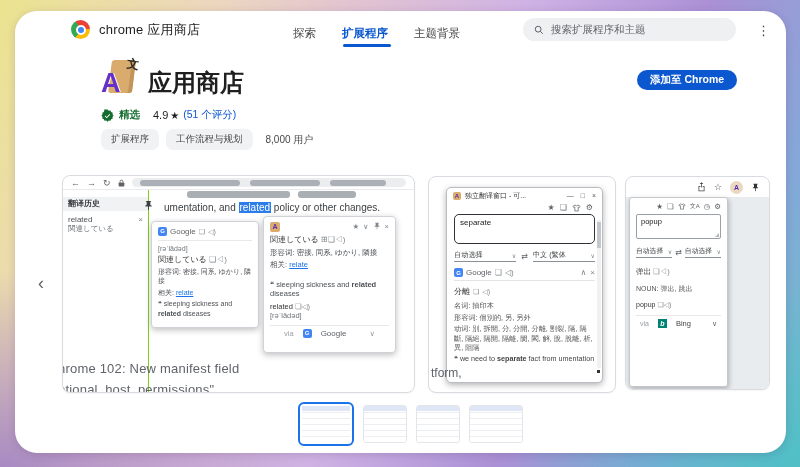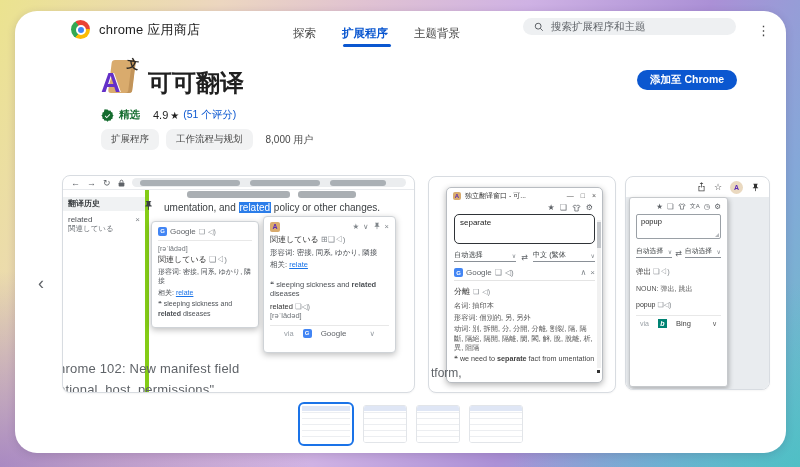--- a/index.html
+++ b/index.html
@@ -14,21 +14,21 @@
   .card{position:absolute;left:15px;top:11px;width:771px;height:442px;background:#fff;border-radius:22px;box-shadow:0 2px 8px rgba(60,50,90,.18);overflow:hidden}
   .abs{position:absolute}
 
   
   .chrome{width:19px;height:19px;border-radius:50%;background:conic-gradient(from 90deg,#fbbc05 0 120deg,#34a853 120deg 240deg,#ea4335 240deg 360deg);position:relative}
   .chrome::before{content:"";position:absolute;inset:4.5px;background:#4285f4;border:2px solid #fff;border-radius:50%}
   .brand{font-size:13px;color:#1f1f1f;letter-spacing:.2px}
   .nav{display:flex;gap:26px;font-size:11.5px;color:#474747}
   .nav .active{color:#0b57d0;font-weight:700}
   .underline{background:#0b57d0;height:3px;border-radius:2px}
-  .search{display:flex;align-items:center;gap:7px;background:#eef0f2;border-radius:13px;padding:6px 11px;height:17px;font-size:10.5px;color:#5f6368}
+  .search{display:flex;align-items:center;gap:7px;background:#eef0f2;border-radius:13px;padding:6px 11px;height:23px;font-size:10.5px;color:#5f6368}
   .kebab{font-size:13px;color:#444;letter-spacing:0}
 
   
   .tile{position:relative}
   .tile .book{position:absolute;left:9px;top:0;width:24px;height:33px;background:#d9ab6d;border-radius:3px;transform:skewX(-7deg);box-shadow:inset -4px 0 0 #c2945a}
   .tile .A{position:absolute;left:0;bottom:-3px;font-size:27px;font-weight:700;color:#6430c8;text-shadow:1px 0 #fff}
   .tile .gl{position:absolute;right:-1px;top:-4px;font-size:12px;font-weight:700;color:#2a2724;transform:rotate(8deg)}
   .title{font-size:24px;font-weight:700;color:#1f1f1f}
   .addbtn{display:flex;align-items:center;justify-content:center;height:20px;padding:0 13px;background:#0b57d0;color:#fff;border:none;border-radius:999px;font-size:10.5px;font-weight:600;font-family:inherit}
   .meta{display:flex;align-items:center;font-size:11px}
@@ -42,21 +42,21 @@
 
   
   .panel{position:absolute;background:#fff;border:1px solid #d8dce1;border-radius:8px;overflow:hidden;box-shadow:0 1px 2px rgba(0,0,0,.04)}
   .chev{font-size:18px;color:#5f6368;line-height:1}
 
   
   .p1bar{height:14px;border-bottom:1px solid #e8eaed;display:flex;align-items:center;gap:7px;padding:0 8px;color:#5f6368;font-size:9px}
   .addr{flex:1;height:9px;background:#ebedef;border-radius:5px;position:relative}
   .addr i{position:absolute;top:1.5px;height:6px;background:#9aa0a6;border-radius:3px;opacity:.8}
   .p1body{position:relative;height:202px}
-  .sb{position:absolute;left:0;top:0;bottom:0;width:86px;border-right:4px solid #84cc16}
+  .sb{position:absolute;left:0;top:0;bottom:0;width:86px;border-right:1px solid #84cc16}
   .sbh{position:absolute;top:7px;left:0;right:0;height:14px;background:#f0f2f3;font-size:8px;font-weight:700;color:#3c4043;line-height:14px;padding:0 5px}
   .sbrow{display:flex;justify-content:space-between;padding:0 5px;color:#4d5156}
   .p1main{position:absolute;left:87px;right:0;top:0;bottom:0}
   .blob{position:absolute;height:7px;background:#9ba1a6;border-radius:3px;opacity:.85}
   .p1line{position:absolute;left:14px;top:12px;font-size:10px;color:#3c4043;white-space:nowrap}
   .hl{background:#2b7de9;color:#fff;padding:0 1px}
   .pop{position:absolute;background:#fff;border:1px solid #cfd3d7;border-radius:4px;box-shadow:0 2px 6px rgba(0,0,0,.25);font-size:7px;color:#4d5156;line-height:9.5px;padding:5px 6px}
   .pophead{display:flex;align-items:center;gap:3px;color:#5f6368}
   .gicon{display:inline-flex;align-items:center;justify-content:center;width:9px;height:9px;border-radius:2px;background:#4285f4;color:#fff;font-size:6px;font-weight:700;flex:none}
   .aticon{display:inline-flex;align-items:center;justify-content:center;width:10px;height:10px;border-radius:2px;background:#d9ab6d;color:#5b2ab5;font-size:7px;font-weight:700;flex:none}
@@ -67,21 +67,21 @@
   .b{font-weight:700}
   .via{display:flex;align-items:center;gap:9px;justify-content:center;color:#9aa0a6}
   .bigtext{position:absolute;left:-5px;top:168px;font-size:13px;color:#5f6368;letter-spacing:.2px;line-height:21px;white-space:nowrap}
 
   
   .win{position:absolute;left:17px;top:10px;width:157px;height:196px;background:#fff;border:1px solid #b9bdc2;border-radius:5px;box-shadow:0 2px 6px rgba(0,0,0,.3);overflow:hidden}
   .wtitle{display:flex;align-items:center;gap:4px;height:15px;padding:0 6px;font-size:7px;color:#333}
   .wctl{margin-left:auto;display:flex;gap:7px;color:#555;font-size:7px}
   .irow{display:flex;justify-content:flex-end;gap:5px;padding:0 9px;color:#5f6368;font-size:8px;align-items:center}
   .tinput{margin:2px 7px 0;height:30px;border:1.5px solid #2f3337;border-radius:5px;font-size:8px;color:#222;padding:3px 5px}
-  .langrow{display:flex;align-items:flex-end;margin:6px 7px 0;font-size:7.2px;color:#3c4043}
+  .langrow{display:flex;align-items:center;margin:6px 7px 0;font-size:7.2px;color:#3c4043}
   .sel{display:flex;justify-content:space-between;align-items:center;border-bottom:1px solid #8a9097;padding-bottom:1px;flex:1}
   .sel .ic{font-size:6px}
   .swap{margin:0 5px;color:#5f6368;font-size:8px}
   .prow{display:flex;align-items:center;gap:3px;margin:6px 7px 0;padding-bottom:3px;border-bottom:1px solid #e4e4e4;font-size:8px;color:#5f6368}
   .small{font-size:7.2px;color:#555;line-height:9.5px;margin:4px 7px 0}
   .res{font-size:8px;color:#333;margin:5px 7px 0;display:flex;gap:3px;align-items:center}
   .ex{font-size:7.2px;color:#444;line-height:9.5px;margin:4px 7px 0}
   .scrollbar{position:absolute;right:1px;top:32px;bottom:14px;width:4px;background:#f1f1f1}
   .scrollbar i{position:absolute;left:0;right:0;top:2px;height:26px;background:#c4c7cb}
   .sdn{position:absolute;right:2px;bottom:9px;width:3px;height:3px;background:#333}
@@ -126,21 +126,21 @@
       </svg>
     <span>搜索扩展程序和主题</span>
   </div>
   <div class="abs kebab" style="left:742px;top:12px">⋮</div>
 
   <div class="abs tile" style="left:86px;top:49px;width:37px;height:36px">
     <span class="book"></span>
     <span class="A">A</span>
     <span class="gl">文</span>
   </div>
-  <h1 class="abs title" style="left:133px;top:56px">可可翻译</h1>
+  <h1 class="abs title" style="left:133px;top:56px">应用商店</h1>
   <button class="abs addbtn" style="left:622px;top:59px">添加至 Chrome</button>
 
   <div class="abs meta" style="left:86px;top:97px">
     <svg width="13" height="13" viewBox="0 0 24 24">
         <path fill="#146c2e" d="M12 1l2.4 2 3.1-.4 1.2 2.9 2.9 1.2-.4 3.1 2 2.4-2 2.4.4 3.1-2.9 1.2-1.2 2.9-3.1-.4-2.4 2-2.4-2-3.1.4-1.2-2.9-2.9-1.2.4-3.1-2-2.4 2-2.4-.4-3.1 2.9-1.2L6.5.6l3.1.4z"></path>
         <path fill="#fff" d="M10.6 14.6l-2.4-2.4-1.2 1.2 3.6 3.6 6.4-6.4-1.2-1.2z"></path>
       </svg>
     <span class="featured">精选</span>
     <span class="rate">4.9</span>
     <span class="rstar">★</span>

